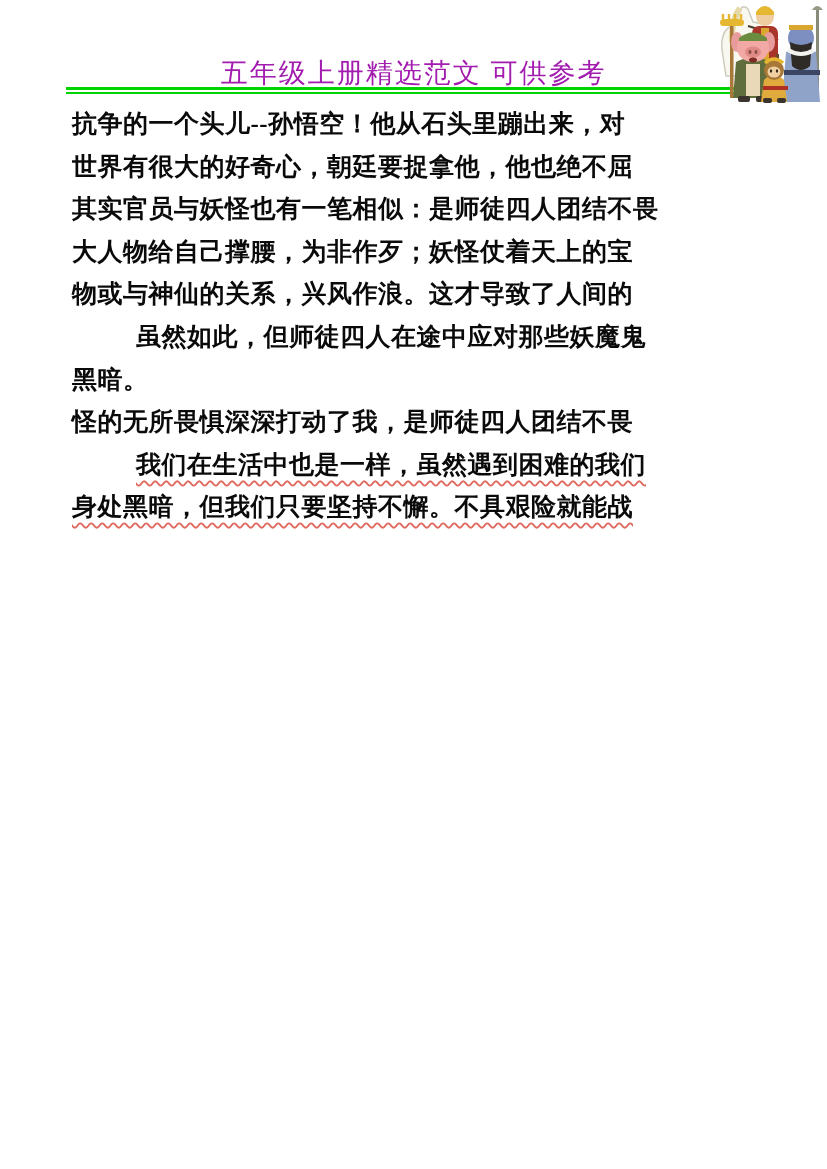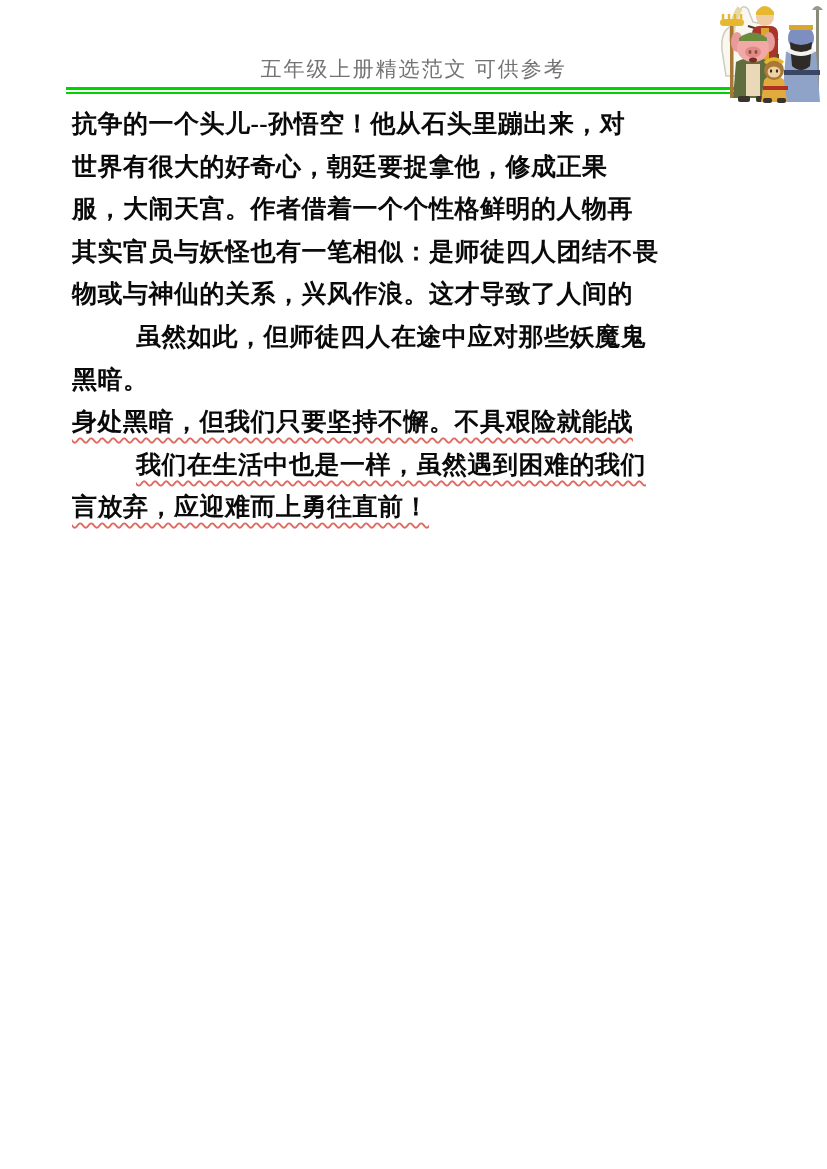--- a/index.html
+++ b/index.html
@@ -7,22 +7,22 @@
     position: relative;
     width: 827px; height: 1169px;
     background: #ffffff;
     overflow: hidden;
     font-family: "Liberation Serif", serif;
   }
   .header-title {
     position: absolute;
     top: 55px; left: 0; width: 100%;
     text-align: center;
-    color: #737373;
-    font-size: 21px;
+    color: #a21caf;
+    font-size: 27px;
     letter-spacing: 2px;
     white-space: pre;
     z-index: 1;
   }
   .double-rule {
     position: absolute;
     top: 87px; left: 66px; width: 734px;
     height: 2px;
     background: #ffffff;
     border-top: 3px solid #00d400;
@@ -122,24 +122,24 @@
         <ellipse cx="111" cy="71" rx="1.2" ry="1.8" fill="#3a2a1a"></ellipse>
         <ellipse cx="117" cy="71" rx="1.2" ry="1.8" fill="#3a2a1a"></ellipse>
         <rect x="103" y="98" width="9" height="5" rx="2" fill="#3a342c"></rect>
         <rect x="117" y="98" width="9" height="5" rx="2" fill="#3a342c"></rect>
       </g>
     </svg>
   </div>
 
   <div class="body-text">
     <div class="line">抗争的一个头儿--孙悟空！他从石头里蹦出来，对</div>
-    <div class="line">世界有很大的好奇心，朝廷要捉拿他，修成正果</div>
-    <div class="line">服，大闹天宫。作者借着一个个性格鲜明的人物再</div>
+    <div class="line">世界有很大的好奇心，朝廷要捉拿他，他也绝不屈</div>
     <div class="line">其实官员与妖怪也有一笔相似：是师徒四人团结不畏</div>
+    <div class="line">大人物给自己撑腰，为非作歹；妖怪仗着天上的宝</div>
     <div class="line">物或与神仙的关系，兴风作浪。这才导致了人间的</div>
     <div class="line indent">虽然如此，但师徒四人在途中应对那些妖魔鬼</div>
     <div class="line">黑暗。</div>
+    <div class="line">怪的无所畏惧深深打动了我，是师徒四人团结不畏</div>
+    <div class="line indent wavy">我们在生活中也是一样，虽然遇到困难的我们</div>
     <div class="line wavy">身处黑暗，但我们只要坚持不懈。不具艰险就能战</div>
-    <div class="line indent wavy">我们在生活中也是一样，虽然遇到困难的我们</div>
-    <div class="line wavy">言放弃，应迎难而上勇往直前！</div>
   </div>
 
 </div>
 
 </body></html>

